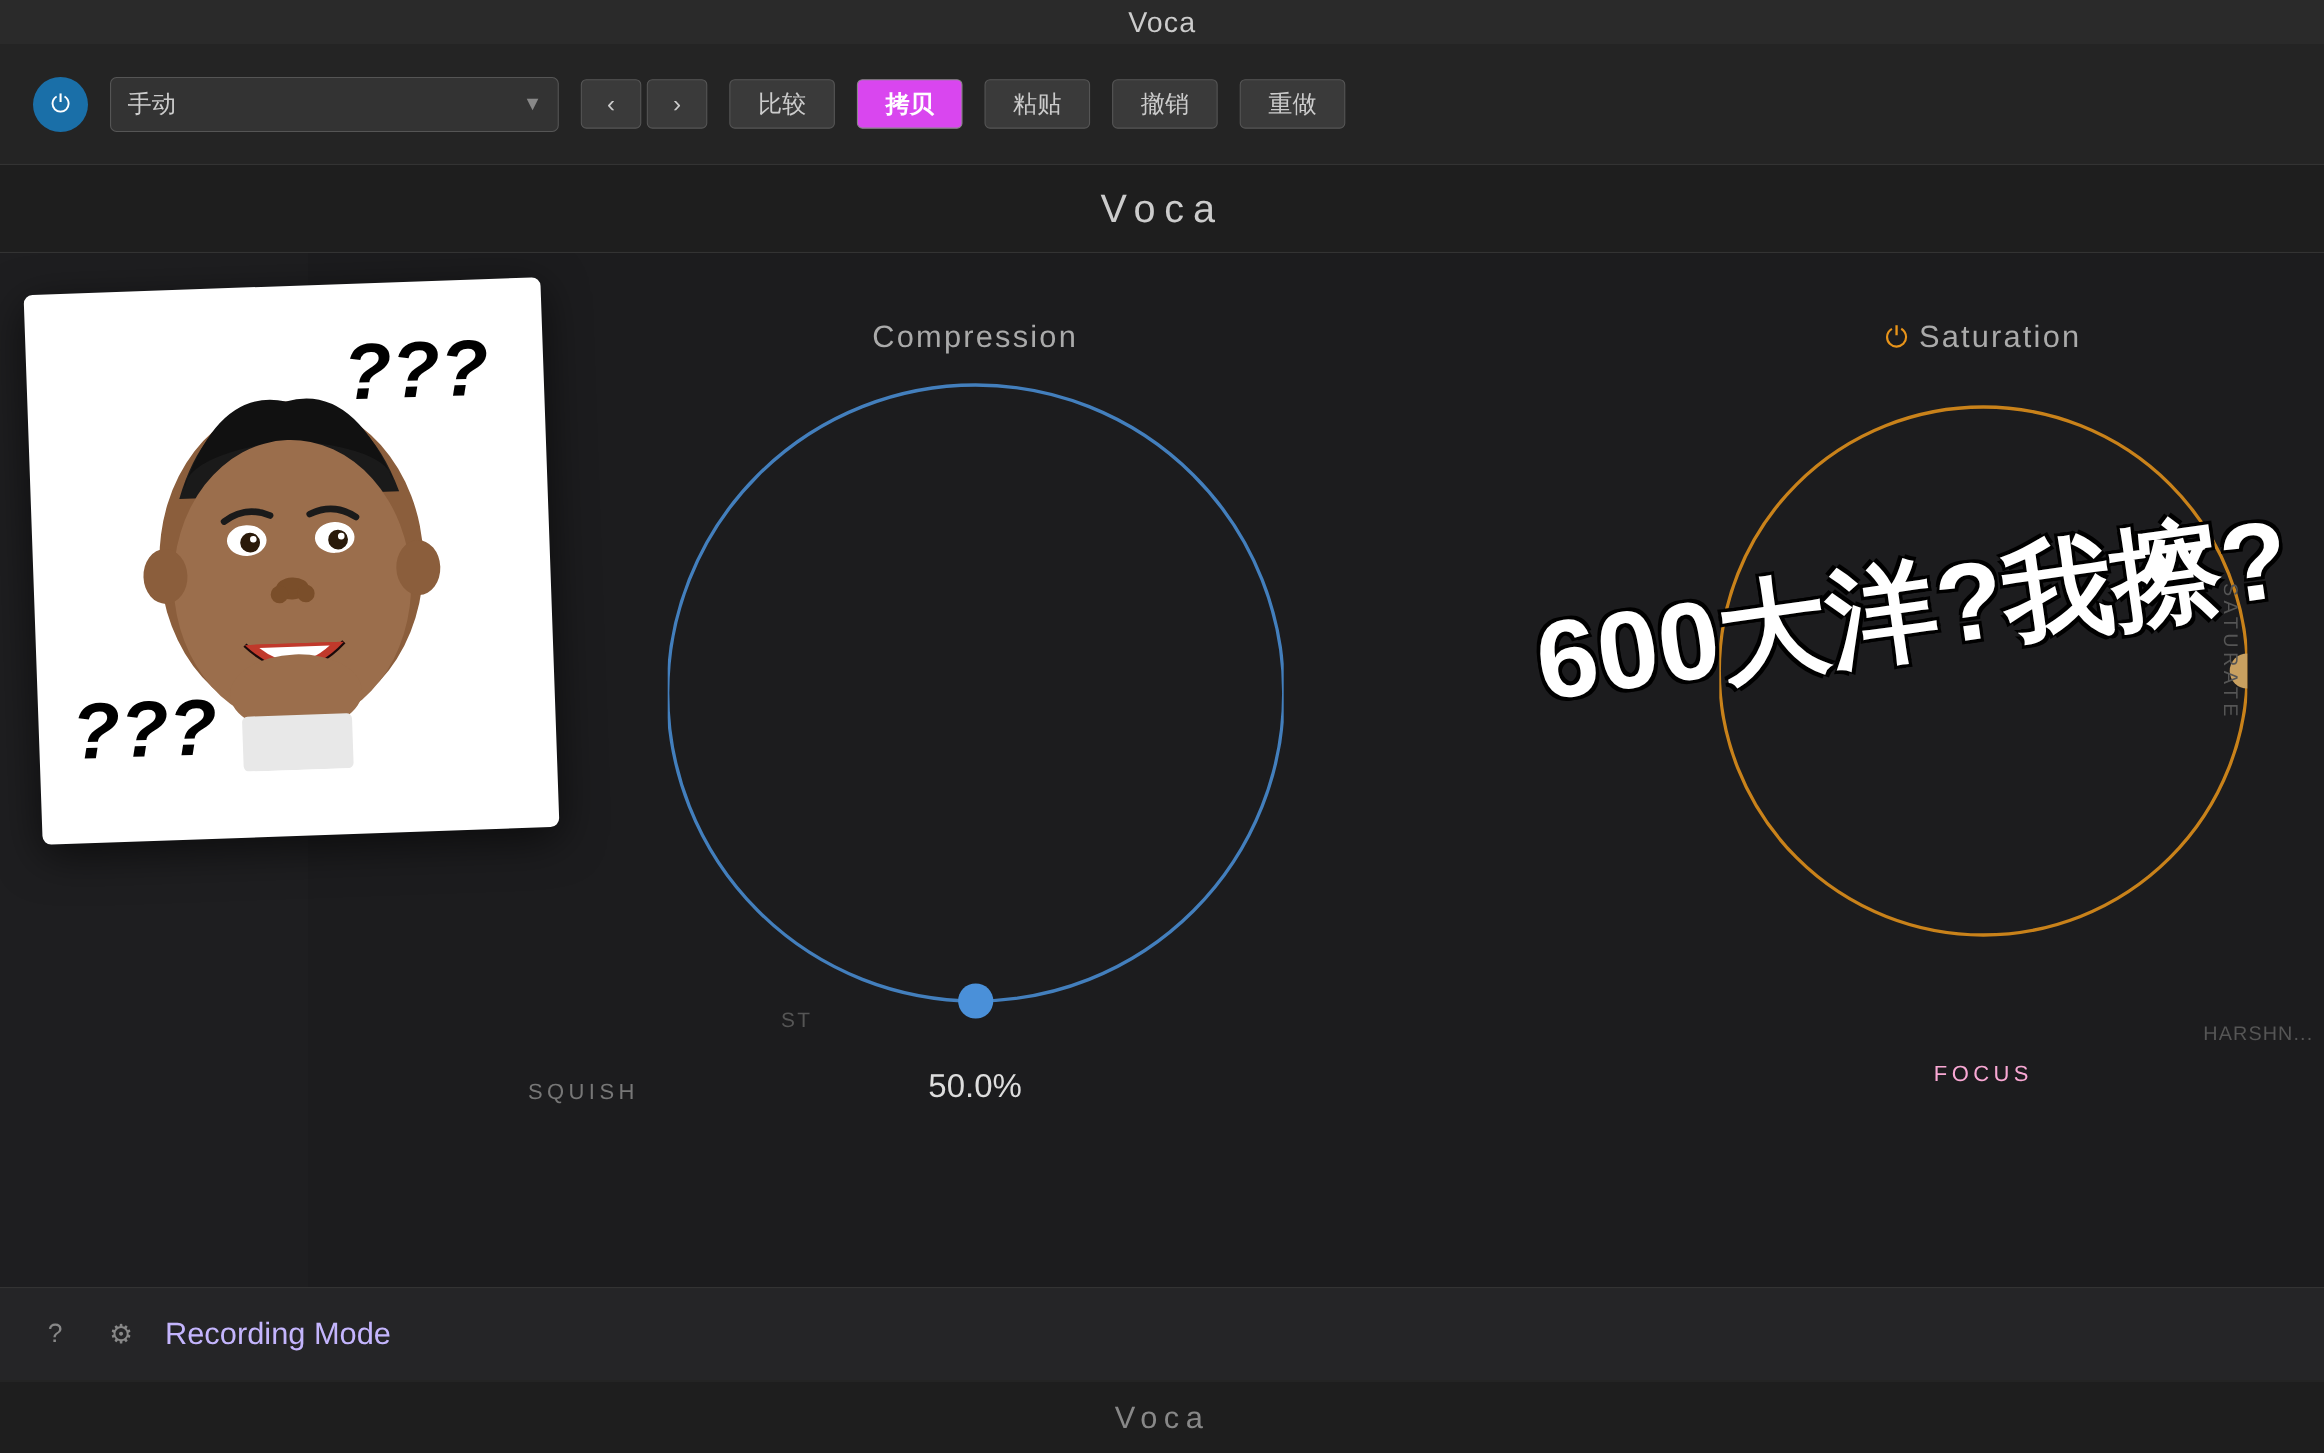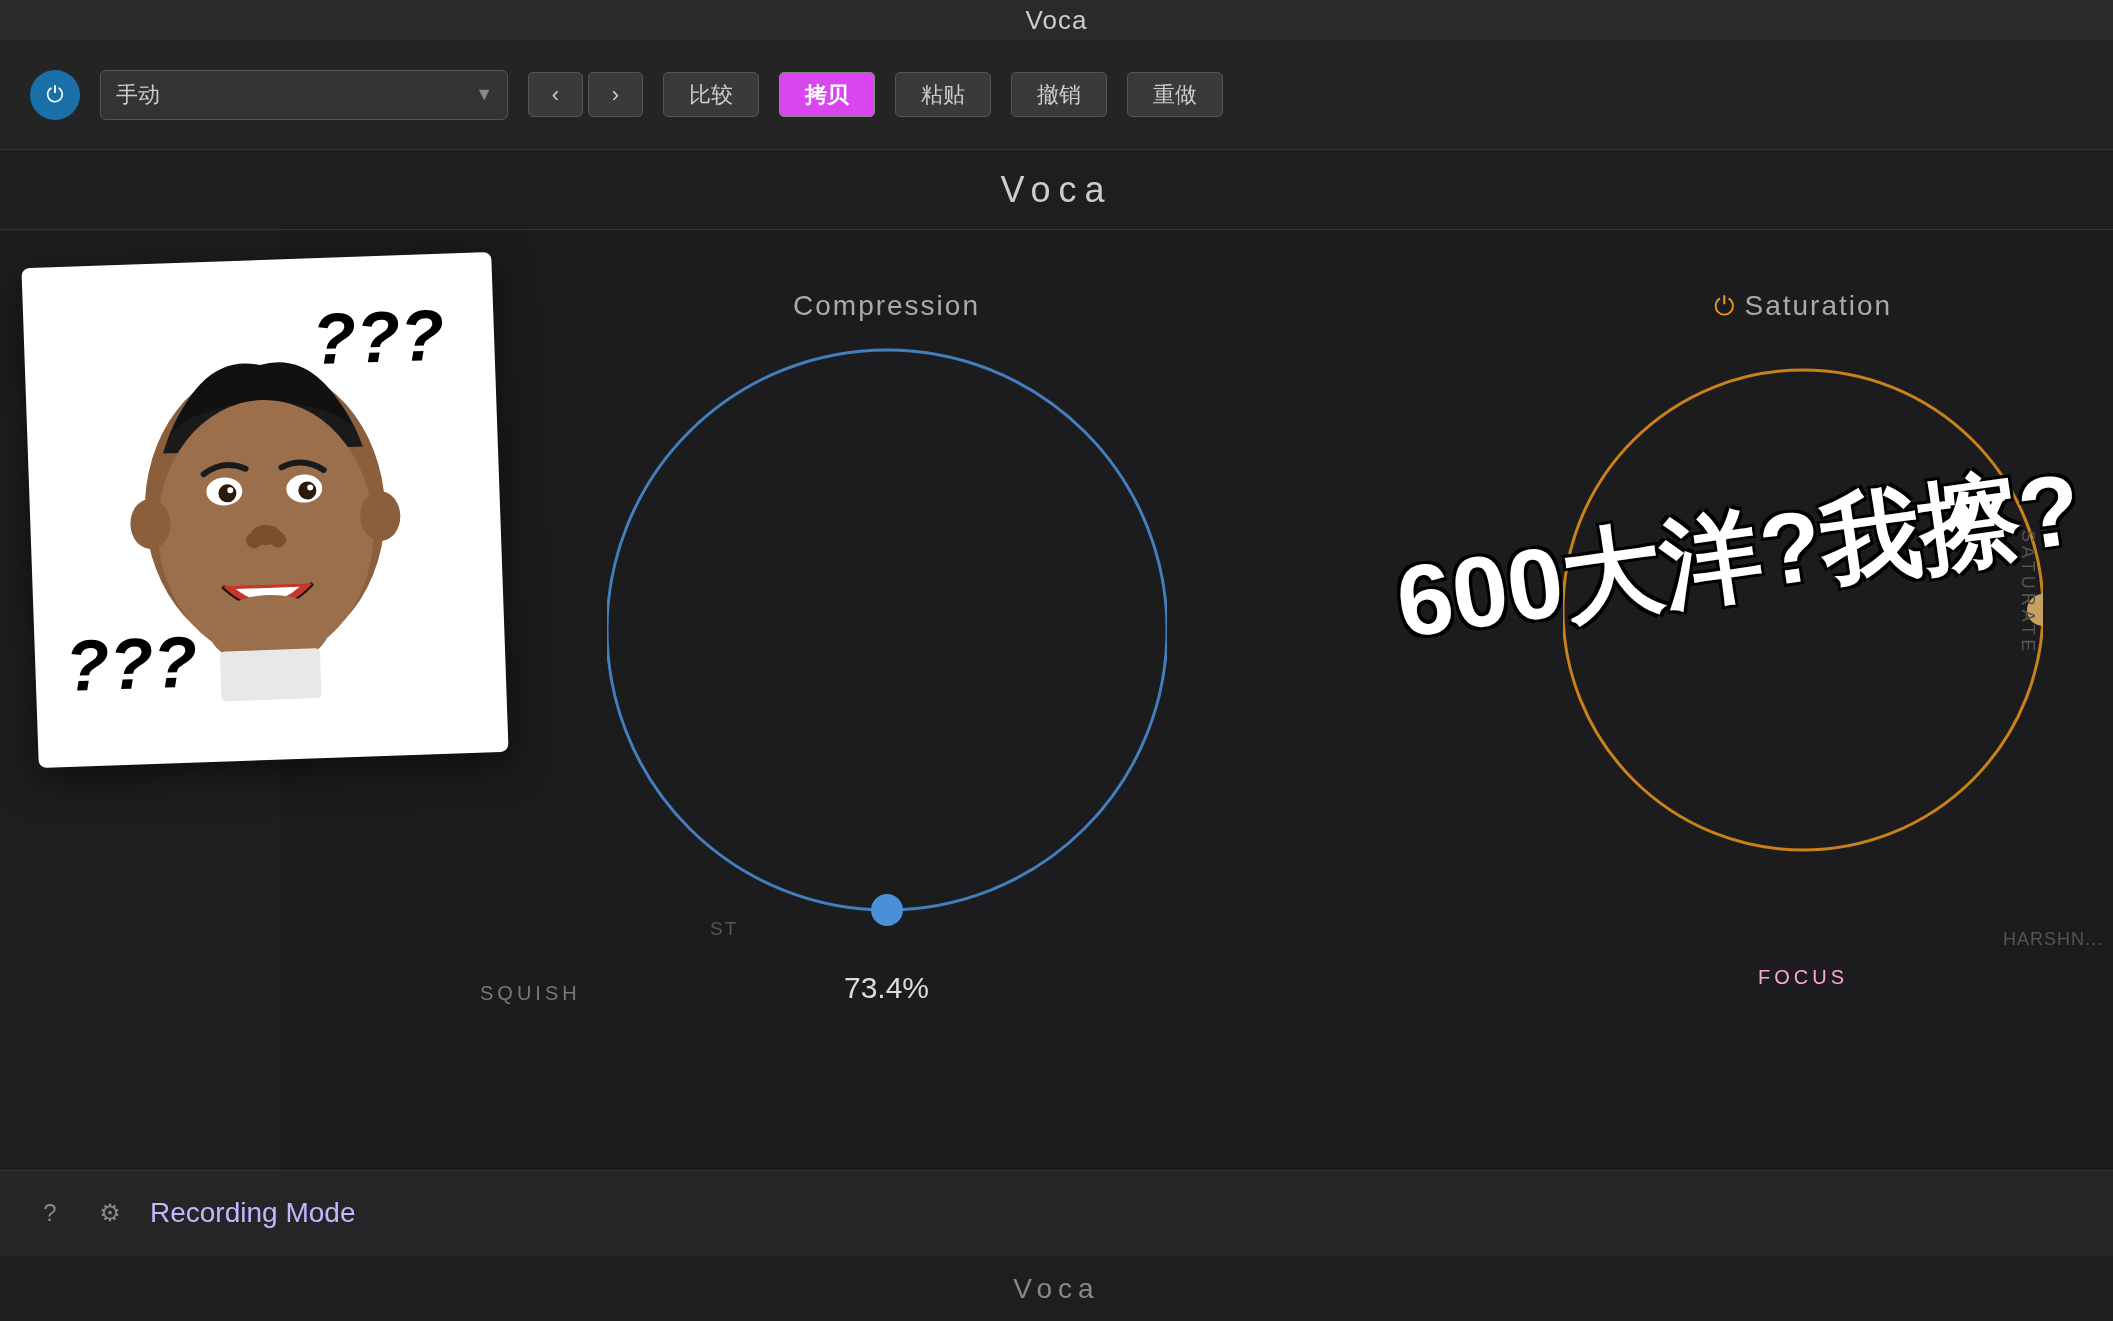--- a/index.html
+++ b/index.html
@@ -395,21 +395,21 @@
     <svg width="560" height="700" style="position: absolute; top: 90px; left: 50%; transform: translateX(-50%);">
       <circle cx="280" cy="310" r="280" fill="none" stroke="#4a90d9" stroke-width="3" opacity="0.85"></circle>
 
       <circle cx="280" cy="590" r="16" fill="#4a90d9"></circle>
     </svg>
 
     <span style="position: absolute; bottom: 230px; left: 420px; color: #555; font-size: 19px; letter-spacing: 2px; margin-left: 10px;">ST</span>
 
     <span style="position: absolute; bottom: 165px; left: 200px; color: #777; font-size: 20px; letter-spacing: 4px;">SQUISH</span>
 
-    <span style="position: absolute; bottom: 165px; left: 50%; transform: translateX(-50%); color: #ddd; font-size: 30px; font-weight: 500;">73.4%</span>
+    <span style="position: absolute; bottom: 165px; left: 50%; transform: translateX(-50%); color: #ddd; font-size: 30px; font-weight: 500;">50.0%</span>
   </div>
 
   <div style="width: 620px; position: relative;">
     <div style="position: absolute; top: 60px; left: 50%; transform: translateX(-50%); display: flex; align-items: center; gap: 10px;">
       <span style="color: #e8941a; font-size: 26px;">⏻</span>
       <span style="color: #aaa; font-size: 28px; letter-spacing: 2px;">Saturation</span>
     </div>
 
     <svg width="480" height="620" style="position: absolute; top: 100px; left: 50%; transform: translateX(-50%);">
       <circle cx="240" cy="280" r="240" fill="none" stroke="#e8941a" stroke-width="3" opacity="0.85"></circle>

